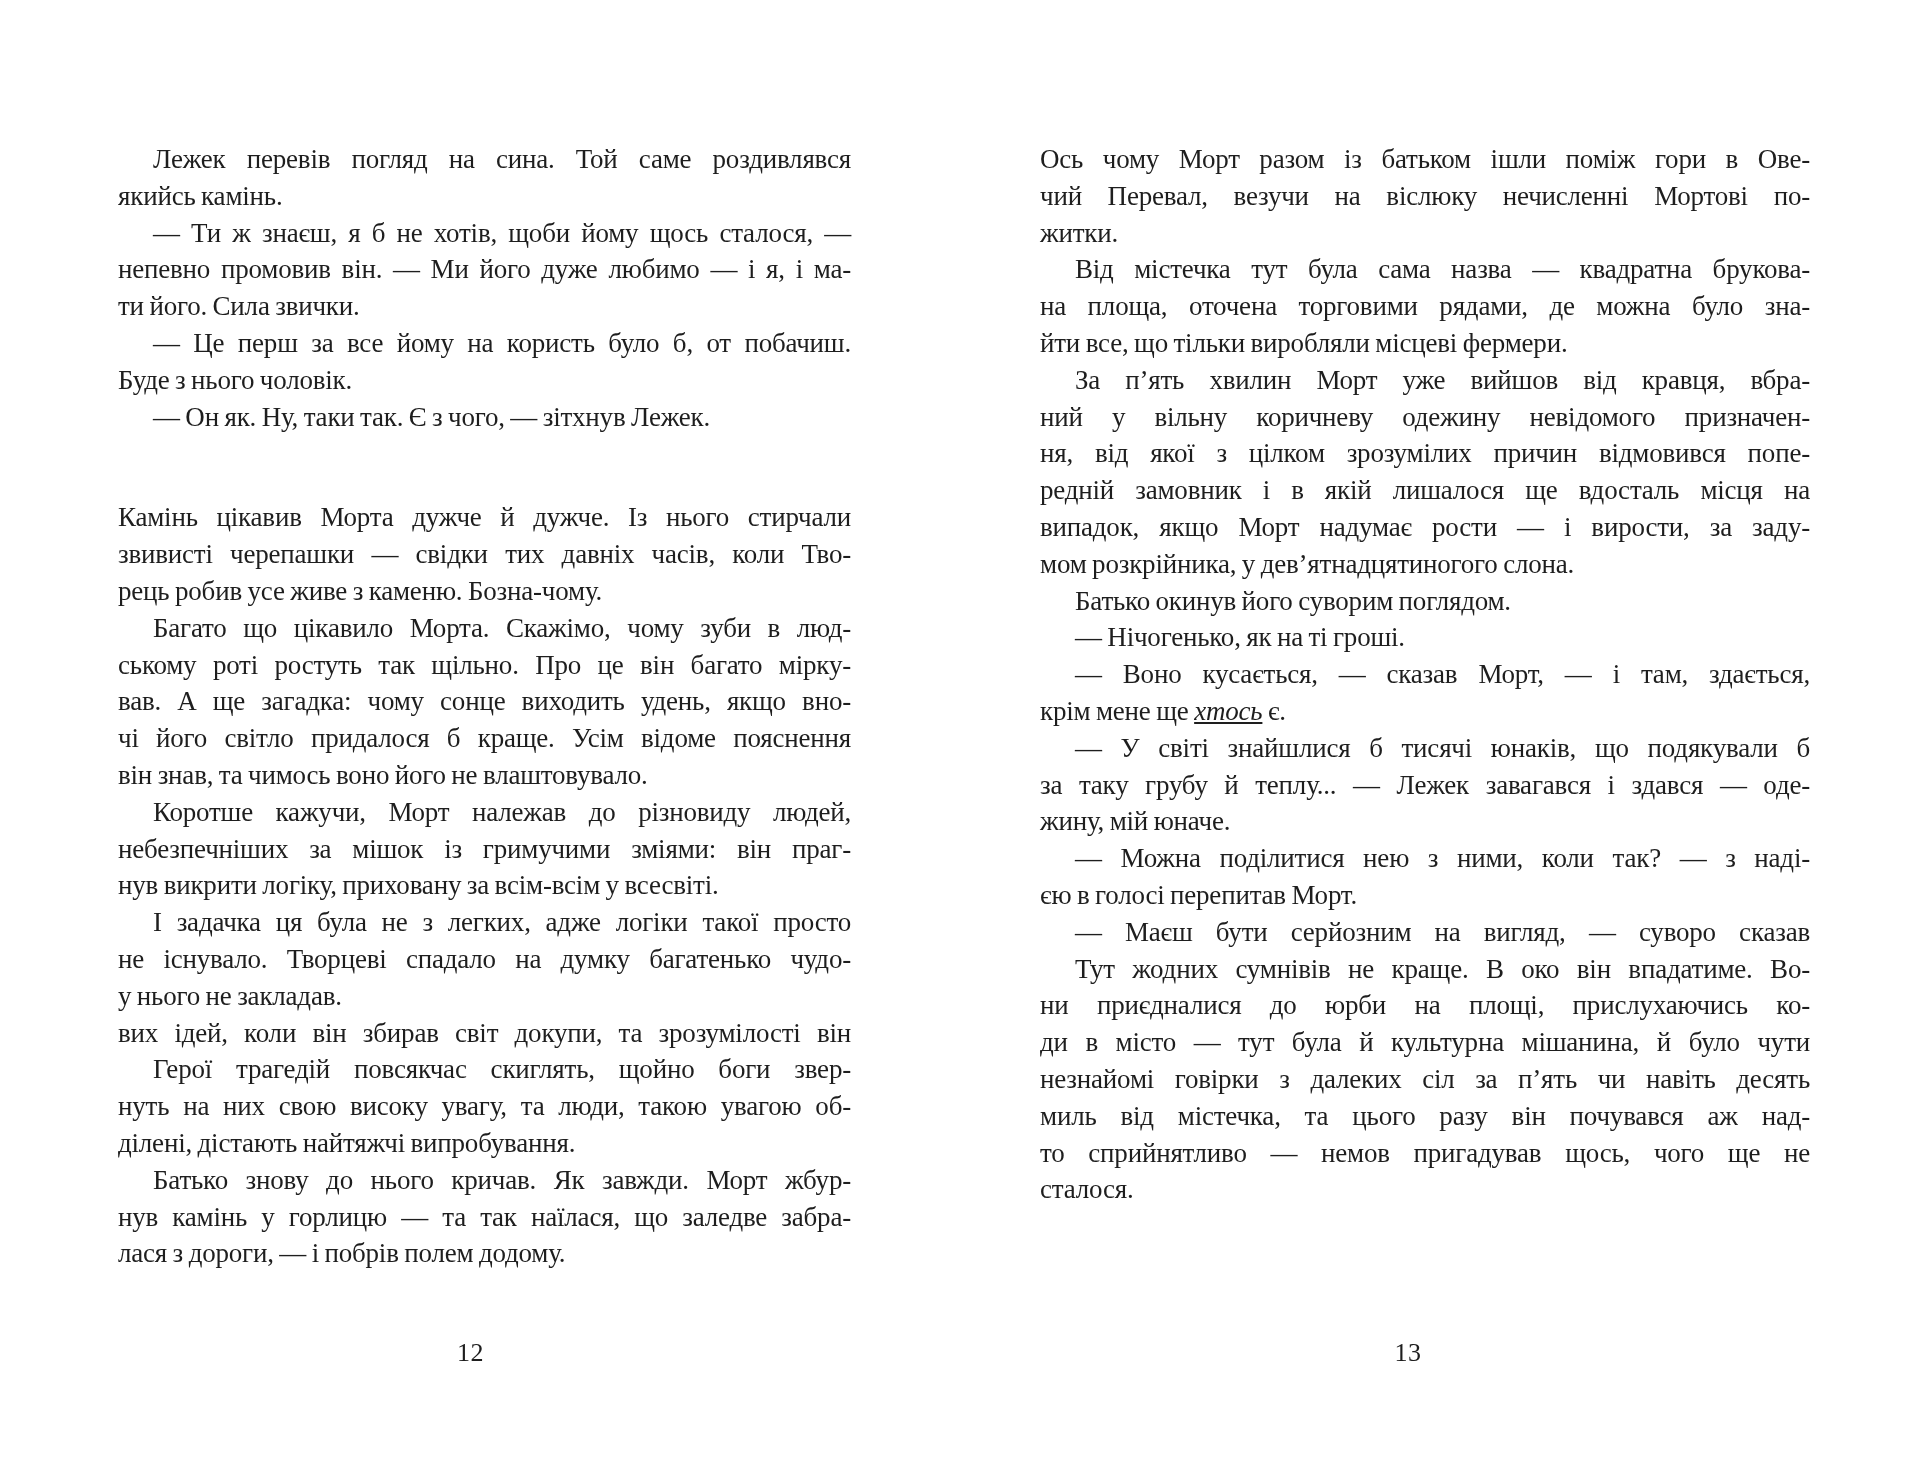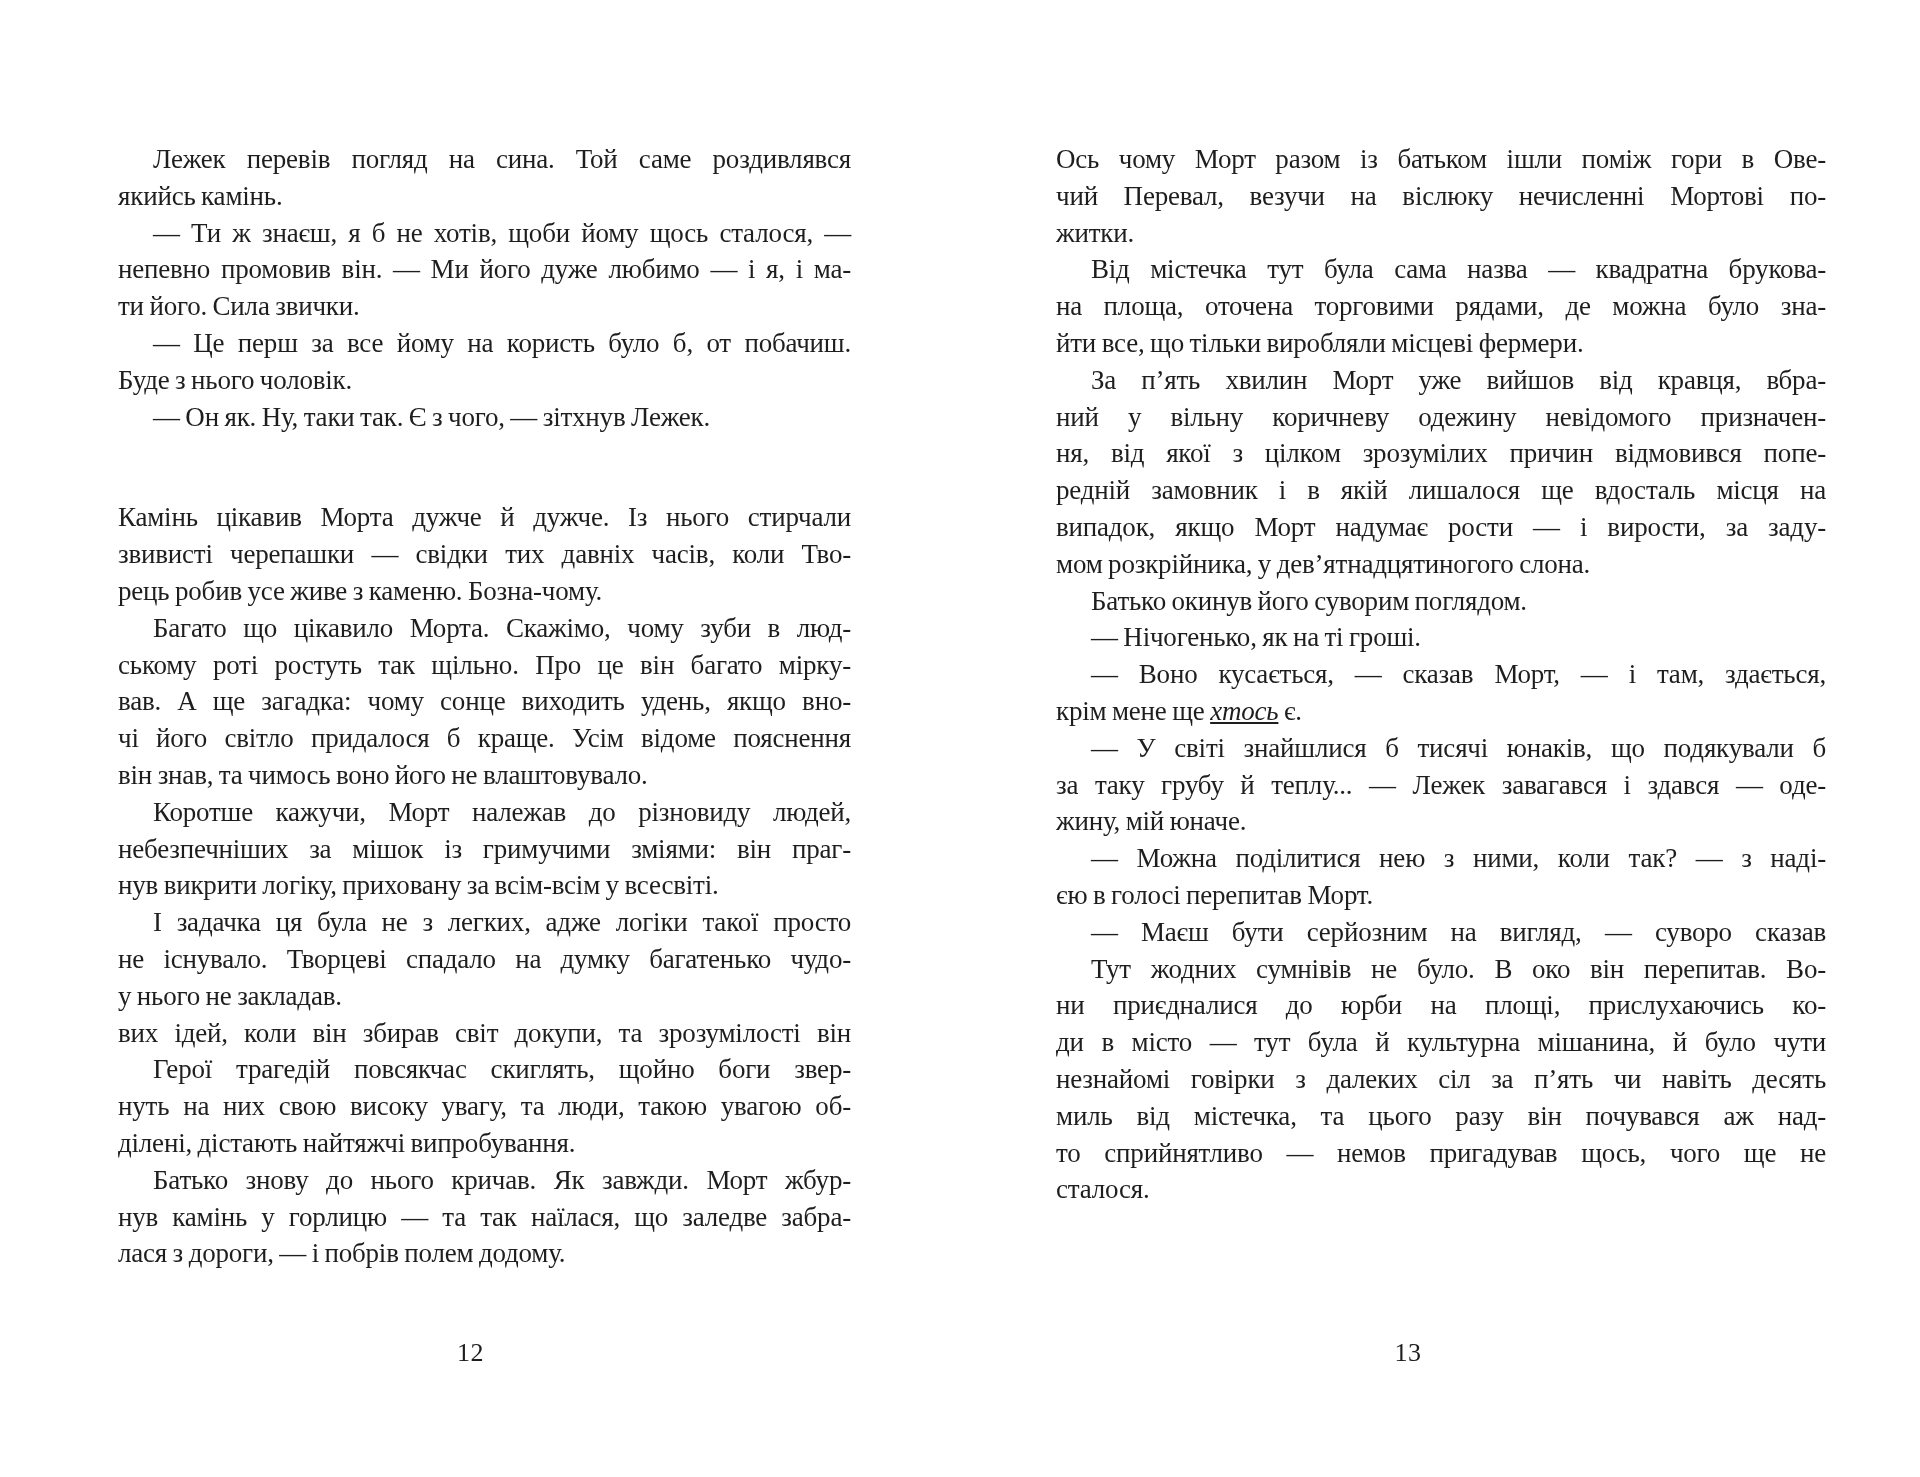--- a/index.html
+++ b/index.html
@@ -25,21 +25,21 @@
       height: 100%;
     }
     #page-left  { left: 0;    width: 960px; }
     #page-right { left: 960px; width: 960px; }
 
     .text-block {
       position: absolute;
       top: 141px;
     }
     #page-left  .text-block { left: 118px; width: 733px; }
-    #page-right .text-block { left: 96px;  width: 770px; }
+    #page-right .text-block { left: 80px;  width: 770px; }
 
     .line {
       font-size: 27px;
       line-height: 36.8px;
       letter-spacing: -0.2px;
       word-spacing: -1px;
     }
     .line.just {
       text-align: justify;
       text-align-last: justify;
@@ -155,21 +155,21 @@
           <div class="line"><span>жину, мій юначе.</span></div>
         </div>
         <div class="paragraph">
           <div class="line just indent"><span>— Можна поділитися нею з ними, коли так? — з наді-</span></div>
           <div class="line"><span>єю в голосі перепитав Морт.</span></div>
         </div>
         <div class="paragraph">
           <div class="line just indent"><span>— Маєш бути серйозним на вигляд, — суворо сказав</span></div>
         </div>
         <div class="paragraph">
-          <div class="line just indent"><span>Тут жодних сумнівів не було. В око він перепитав. Во-</span></div>
+          <div class="line just indent"><span>Тут жодних сумнівів не краще. В око він впадатиме. Во-</span></div>
           <div class="line just"><span>ни приєдналися до юрби на площі, прислухаючись ко-</span></div>
           <div class="line just"><span>ди в місто — тут була й культурна мішанина, й було чути</span></div>
           <div class="line just"><span>незнайомі говірки з далеких сіл за п’ять чи навіть десять</span></div>
           <div class="line just"><span>миль від містечка, та цього разу він почувався аж над-</span></div>
           <div class="line just"><span>то сприйнятливо — немов пригадував щось, чого ще не</span></div>
           <div class="line"><span>сталося.</span></div>
         </div>
       </div>
     <div class="page-number">13</div>
   </section>

